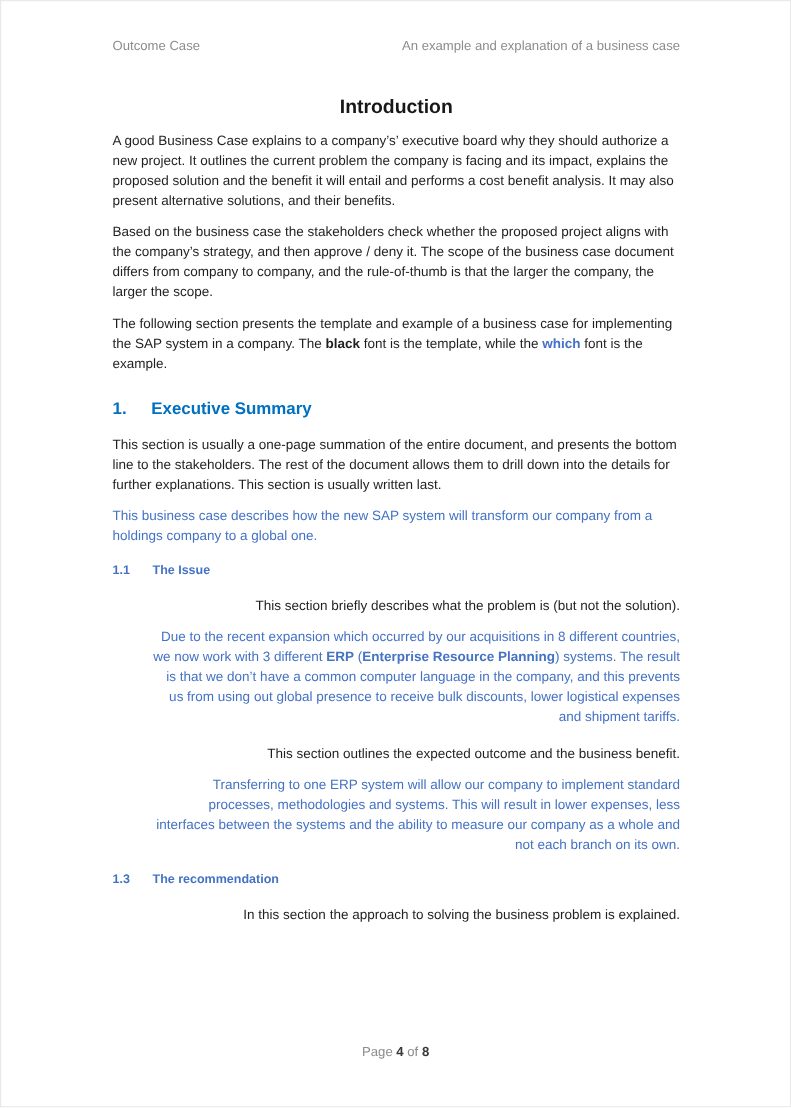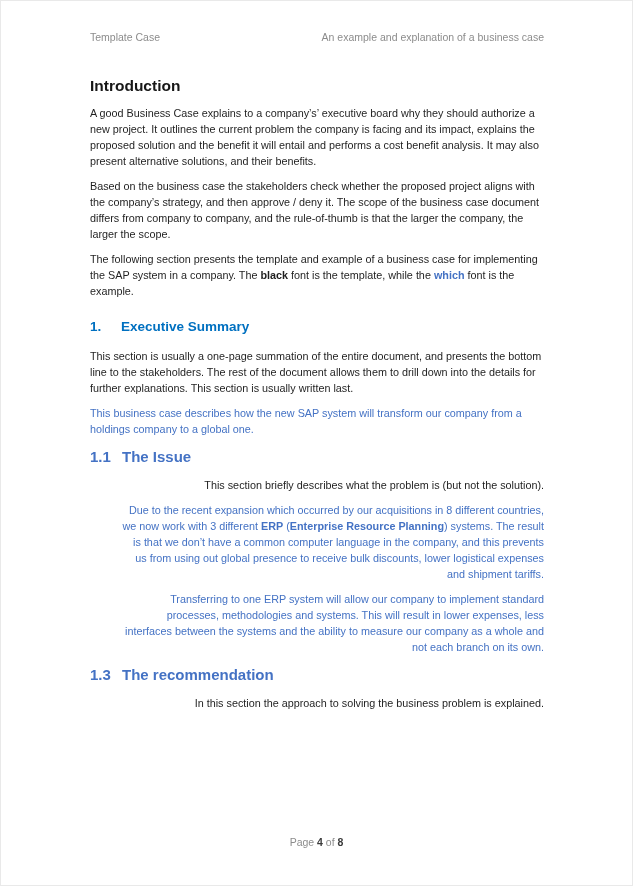--- a/index.html
+++ b/index.html
@@ -27,36 +27,37 @@
     margin:0 88px 0 89px;
     color:#1f1f1f;
     font-size:10.8px;
     line-height:16px;
   }
   h1 {
     font-size:15.5px;
     line-height:18px;
     font-weight:bold;
     color:#171717;
+    text-align:center;
   }
   .h1-intro { margin-top:33px; }
   .h1-template { margin-top:34px; }
   h2 {
     display:flex;
     margin-top:20px;
     font-size:13.5px;
     line-height:16px;
     font-weight:bold;
     color:#0070C0;
   }
   h2 .num { width:31px; flex:0 0 31px; }
   h3 {
     display:flex;
     margin-top:13px;
-    font-size:15px;
+    font-size:10px;
     line-height:14px;
     font-weight:bold;
     color:#4472C4;
   }
   h3 .num { width:32px; flex:0 0 32px; }
   p { margin-top:9px; }
   p.first { margin-top:10px; }
   p.lead { margin-top:13px; }
   .indent { margin-left:32px;text-align:right; }
   .example { color:#4472C4; }
@@ -72,21 +73,21 @@
     line-height:13px;
   }
   .footer .dark { font-weight:bold; }
 </style>
 </head>
 <body>
 
 <div class="page">
 
   <div class="header">
-    <span>Template Case</span>
+    <span>Outcome Case</span>
     <span>An example and explanation of a business case</span>
   </div>
 
   <div class="content">
 
     <h1 class="h1-intro">Introduction</h1>
 
     <p class="first">A good Business Case explains to a company’s’ executive board why they should authorize a new project. It outlines the current problem the company is facing and its impact, explains the proposed solution and the benefit it will entail and performs a cost benefit analysis. It may also present alternative solutions, and their benefits.</p>
     <p>Based on the business case the stakeholders check whether the proposed project aligns with the company’s strategy, and then approve / deny it. The scope of the business case document differs from company to company, and the rule-of-thumb is that the larger the company, the larger the scope.</p>
     <p><span>The following section presents the template and example of a business case for implementing the SAP system in a company. The </span><span class="b">black</span><span> font is the template, while the </span><span class="b blue">which</span><span> font is the example.</span></p>
@@ -99,20 +100,21 @@
     <p class="lead">This section is usually a one-page summation of the entire document, and presents the bottom line to the stakeholders. The rest of the document allows them to drill down into the details for further explanations. This section is usually written last.</p>
     <p class="example">This business case describes how the new SAP system will transform our company from a holdings company to a global one.</p>
 
     <h3>
       <span class="num">1.1</span>
       <span>The Issue</span>
     </h3>
     <p class="lead indent">This section briefly describes what the problem is (but not the solution).</p>
     <p class="example indent"><span>Due to the recent expansion which occurred by our acquisitions in 8 different countries, we now work with 3 different </span><span class="b">ERP</span><span> (</span><span class="b">Enterprise Resource Planning</span><span>) systems. The result is that we don’t have a common computer language in the company, and this prevents us from using out global presence to receive bulk discounts, lower logistical expenses and shipment tariffs.</span></p>
 
+    <p class="lead indent">This section outlines the expected outcome and the business benefit.</p>
     <p class="example indent">Transferring to one ERP system will allow our company to implement standard processes, methodologies and systems. This will result in lower expenses, less interfaces between the systems and the ability to measure our company as a whole and not each branch on its own.</p>
 
     <h3>
       <span class="num">1.3</span>
       <span>The recommendation</span>
     </h3>
     <p class="lead indent">In this section the approach to solving the business problem is explained.</p>
 
   </div>
 

